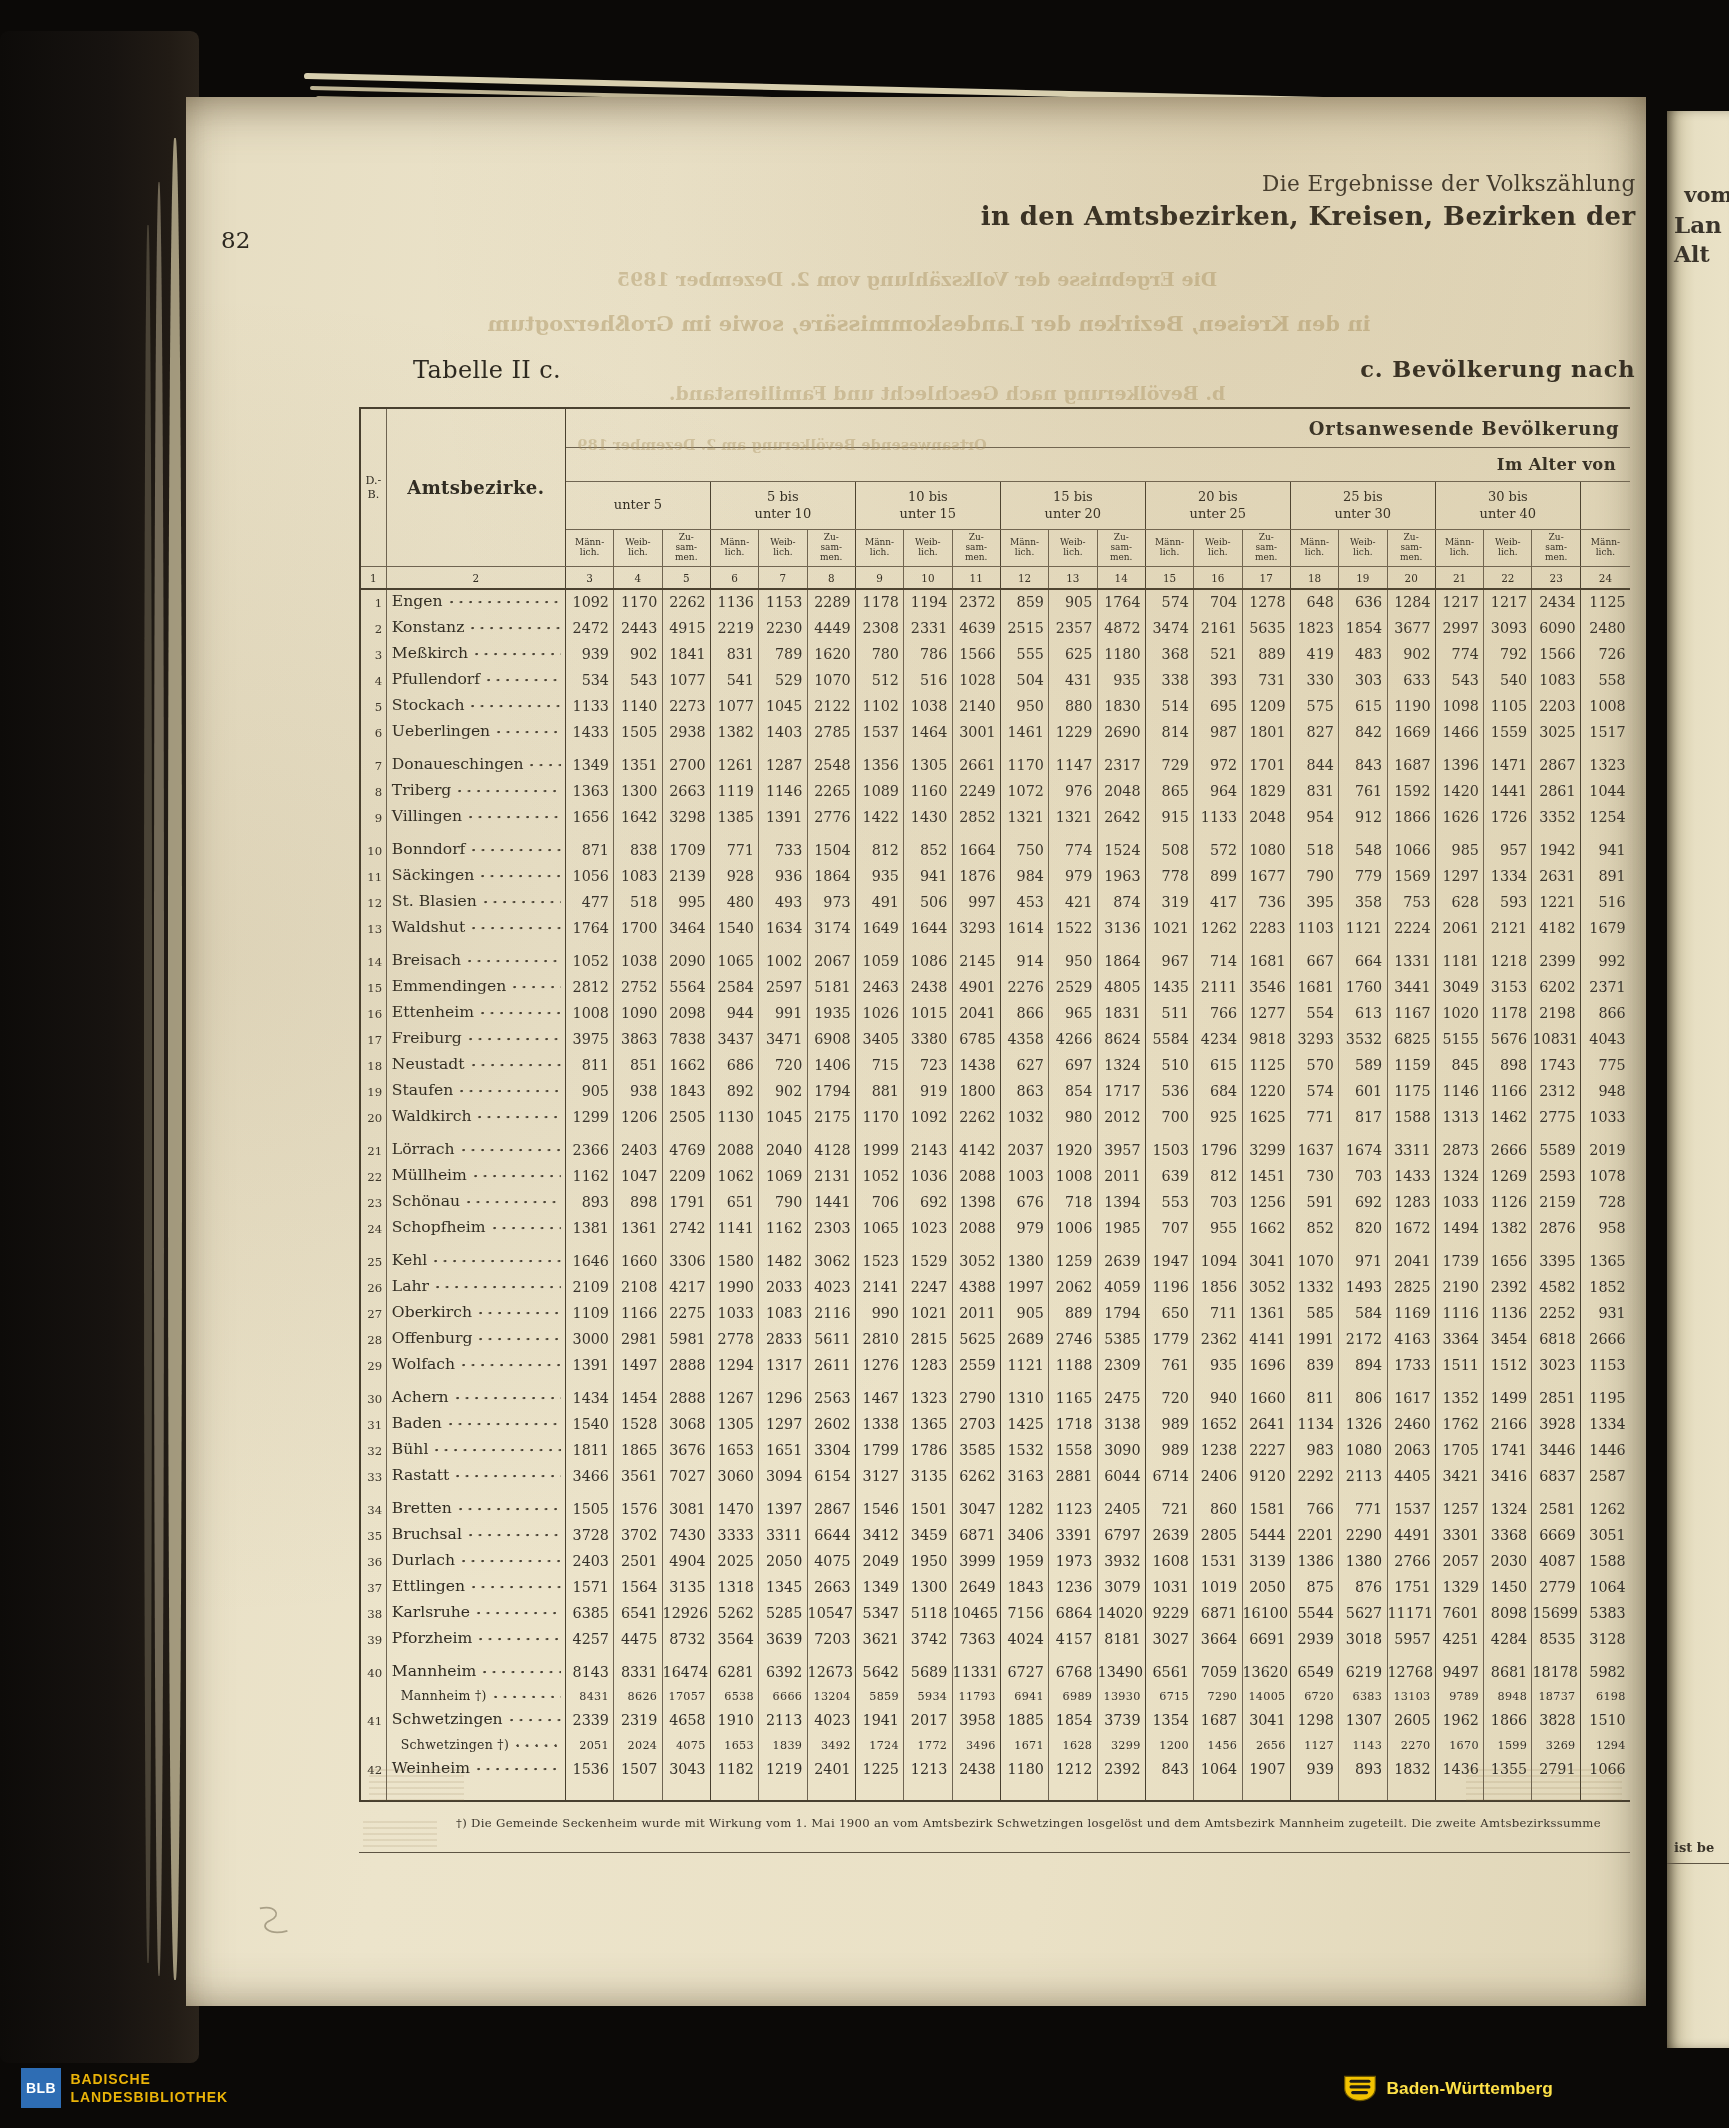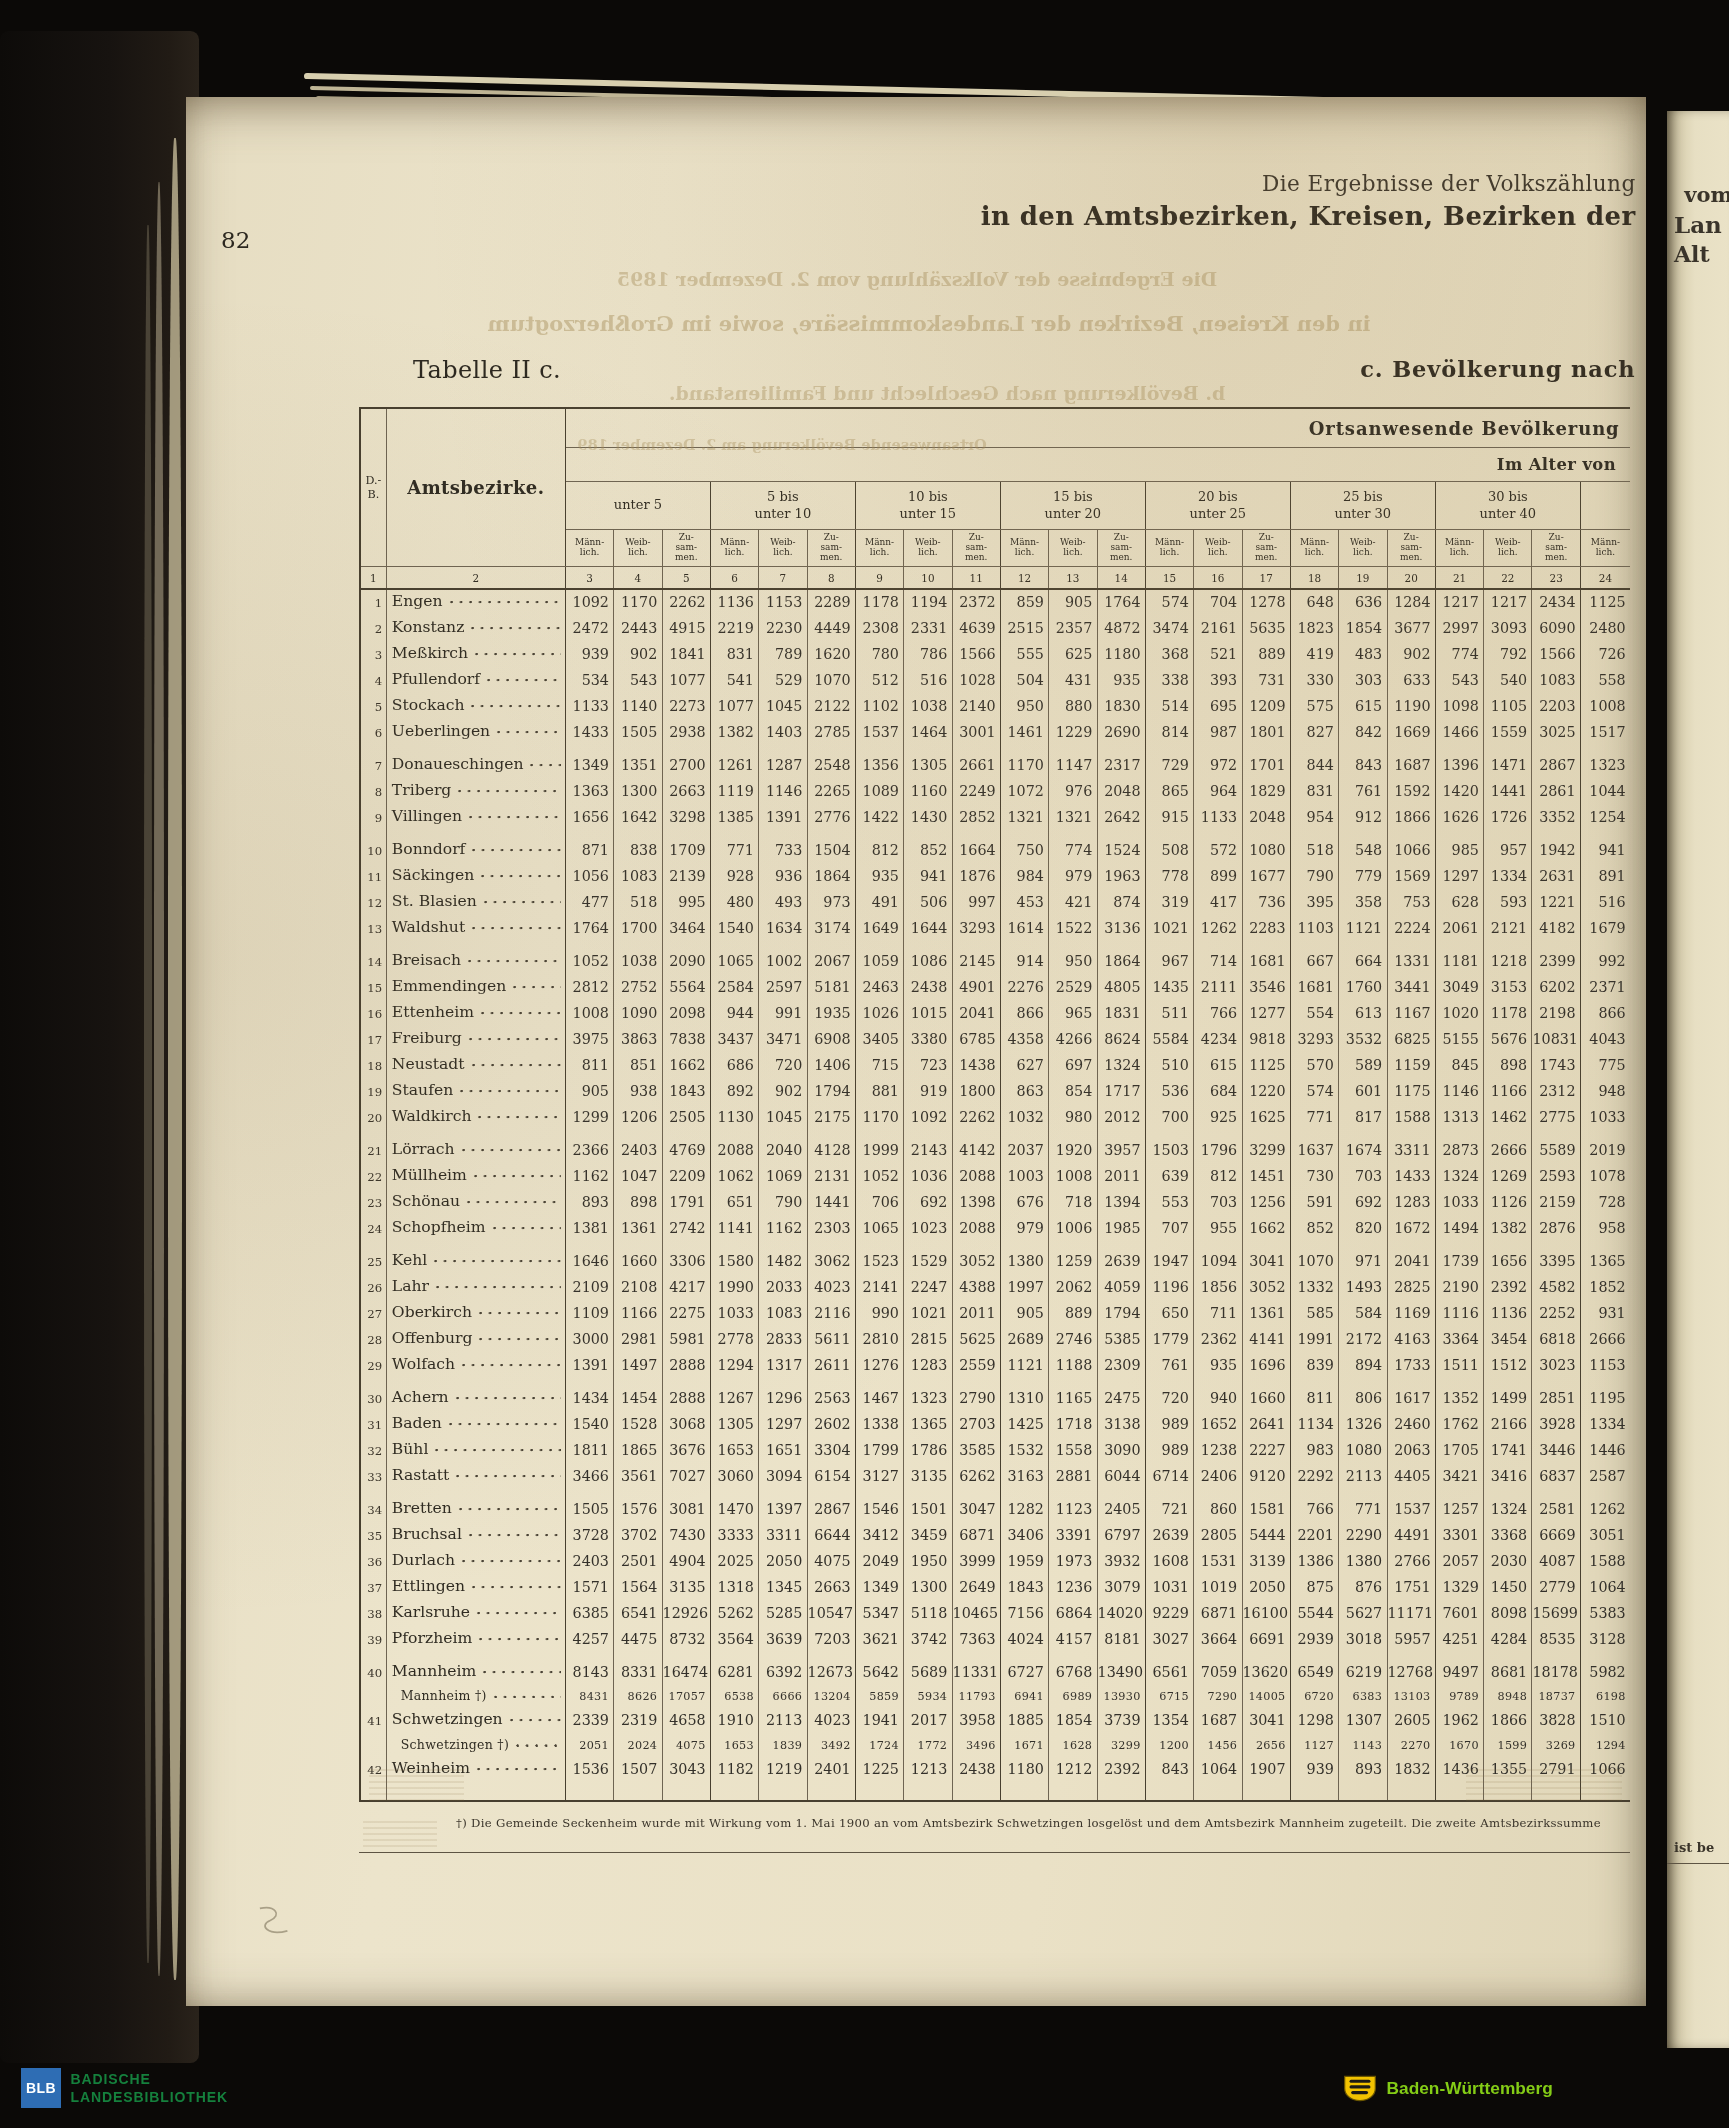--- a/index.html
+++ b/index.html
@@ -121,25 +121,25 @@
   .f2 { left:7px;  top:100px; font-size:23px; font-weight:bold; }
   .f3 { left:7px;  top:130px; font-size:22px; font-weight:bold; }
   .f4 { left:7px;  top:1729px; font-size:13px; }
   .p2rule { position:absolute; left:0; top:1752px; width:62px; border-top:0.9px solid #5d5443; }
 
   
   .blb { position:absolute; left:21px; top:2068px; display:flex; align-items:center; gap:9.5px; }
   .blb-sq { width:40px; height:40px; background:#2e6db4; color:#fff;
     font:bold 14px "Liberation Sans",sans-serif; display:flex; align-items:center;
     justify-content:center; letter-spacing:0.4px; }
-  .blb-tx div { color:#15803d; font:bold 14px "Liberation Sans",sans-serif;
+  .blb-tx div { color:#eab308; font:bold 14px "Liberation Sans",sans-serif;
     letter-spacing:0.9px; line-height:1.3; }
   .bw { position:absolute; left:1342px; top:2074px; display:flex; align-items:center; gap:8.6px; }
   .bw svg { width:36px; height:29px; }
-  .bw span { color:#84cc16; font:bold 17.3px "Liberation Sans",sans-serif; }
+  .bw span { color:#fde047; font:bold 17.3px "Liberation Sans",sans-serif; }
 </style>
 </head>
 <body>
 
 <div class="cover"></div>
 <div class="edge edge1"></div>
 <div class="edge edge2"></div>
 <div class="edge edge3"></div>
 <div class="stack stack1"></div>
 <div class="stack stack2"></div>

